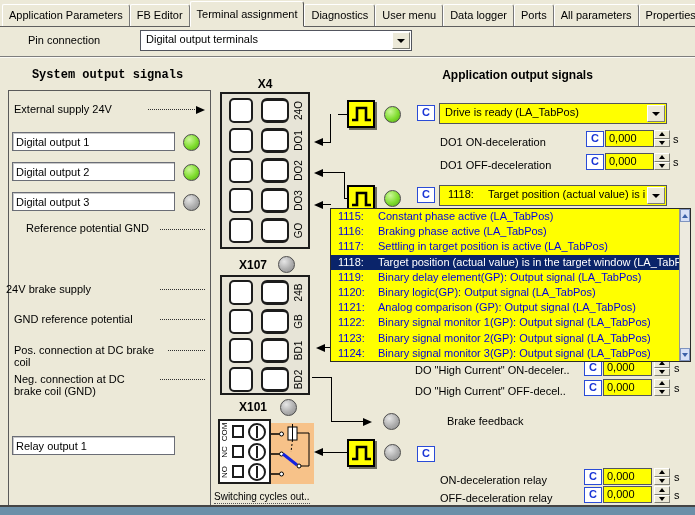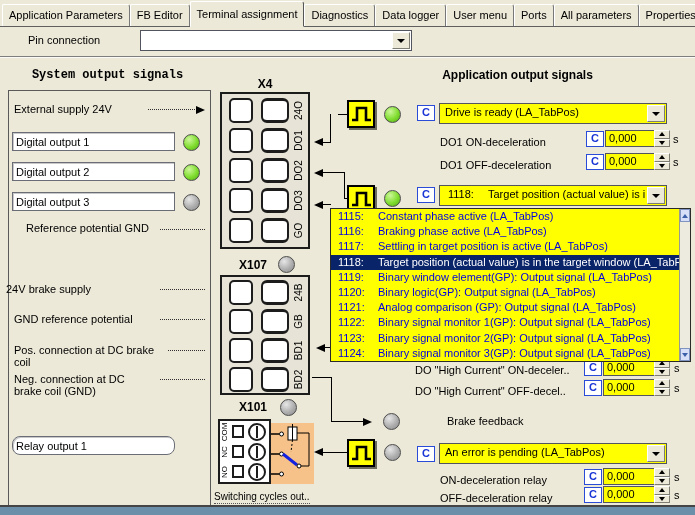--- a/index.html
+++ b/index.html
@@ -26,21 +26,21 @@
   .combo.yellow{background:#FFFF00;}
   .inputbox{position:absolute;height:19px;width:163px;background:#fff;border:1px solid #6a6d76;box-sizing:border-box;
        box-shadow:inset 1px 1px 0 #c9c9c9;padding:1px 3px;font:11px "Liberation Sans",sans-serif;color:#000;}
   .led{position:absolute;width:17px;height:17px;border-radius:50%;border:1px solid #4c4c4c;box-sizing:border-box;}
   .led.green{background:radial-gradient(circle at 35% 30%,#cdf79a,#7fdd2e 55%,#55a517);}
   .led.gray{background:radial-gradient(circle at 35% 30%,#e6e6e6,#aeaeae 55%,#8b8b8b);}
   .pulse{position:absolute;width:28px;height:28px;background:#FFFF00;border:2px solid #000;box-sizing:border-box;
        box-shadow:2px 2px 0 #6d6d5e;display:flex;align-items:center;justify-content:center;cursor:pointer;}
   .cbtn{position:absolute;width:18px;height:16px;background:#fff;border:1px solid #2a4bd7;box-sizing:border-box;
        color:#1a35d6;font-weight:bold;text-align:center;line-height:13px;font-size:11px;cursor:pointer;}
-  .val{position:absolute;width:63px;height:17px;background:#FFFF00;border:1px solid #52555e;box-sizing:border-box;
+  .val{position:absolute;width:49px;height:17px;background:#FFFF00;border:1px solid #52555e;box-sizing:border-box;
        padding:1px 3px;font-size:11px;}
   .spin{position:absolute;width:16px;height:17px;display:flex;flex-direction:column;}
   .spin .sb{flex:1;background:#ECE9D8;border:1px solid #fff;border-right-color:#7d7d74;border-bottom-color:#7d7d74;
        display:flex;align-items:center;justify-content:center;box-sizing:border-box;}
   .unit{position:absolute;font-size:11px;}
   .hline{position:absolute;height:1px;background:#000;}
   .vline{position:absolute;width:1px;background:#000;}
   .dotline{position:absolute;height:0;border-top:1px dotted #2e2e2e;}
   .arrL{position:absolute;width:0;height:0;border-top:4px solid transparent;border-bottom:4px solid transparent;border-right:9px solid #000;}
   .arrR{position:absolute;width:0;height:0;border-top:4px solid transparent;border-bottom:4px solid transparent;border-left:9px solid #000;}
@@ -80,30 +80,31 @@
 </head>
 <body>
 
 <div class="screen">
 
   <div class="tabbar">
     <div class="tab" style="margin-left:2px">Application Parameters</div>
     <div class="tab">FB Editor</div>
     <div class="tab active">Terminal assignment</div>
     <div class="tab">Diagnostics</div>
+    <div class="tab">User menu</div>
     <div class="tab">Data logger</div>
-    <div class="tab">User menu</div>
     <div class="tab">Ports</div>
     <div class="tab">All parameters</div>
     <div class="tab">Properties</div>
 
   </div>
 
   <div class="lbl" style="left:28px;top:34px;width:105px;text-align:left;">Pin connection</div>
   <div class="combo" style="left:140px;top:30px;width:272px;">
+    <span class="ctext">Digital output terminals</span>
     <span class="cbtnarea">
         <span class="tri-down"></span>
       </span>
   </div>
   <div class="abs" style="left:0;top:56px;width:695px;height:0;border-top:1px solid #7e7e7e;border-bottom:1px solid #fbfaf4;"></div>
 
   <div class="title" style="left:10px;top:68px;width:195px;font-family:Liberation Mono, monospace;">System output signals</div>
   <div class="title" style="left:395px;top:68px;width:245px;">Application output signals</div>
 
   <div class="groupbox" style="left:8px;top:90px;width:201px;height:415px;"></div>
@@ -127,21 +128,21 @@
 
   <div class="lbl" style="left:14px;top:313px;">GND reference potential</div>
   <div class="dotline" style="left:160px;top:319px;width:45px;"></div>
 
   <div class="lbl" style="left:14px;top:344px;width:152px;">Pos. connection at DC brake coil</div>
   <div class="dotline" style="left:168px;top:350px;width:37px;"></div>
 
   <div class="lbl" style="left:14px;top:373px;width:132px;">Neg. connection at DC brake coil (GND)</div>
   <div class="dotline" style="left:160px;top:379px;width:45px;"></div>
 
-  <input class="inputbox" style="left: 12px; top: 436px; border-radius: 8px;" readonly="" value="Relay output 1">
+  <input class="inputbox" style="left: 12px; top: 436px;" readonly="" value="Relay output 1">
 
   <div class="blocklabel" style="left:220px;top:77px;width:90px;">X4</div>
   <div class="tblock" style="left:220px;top:92px;width:90px;height:157px;">
     <div class="trow" style="top:4px;">
         <div class="tcellL"></div>
         <div class="tcellR"></div>
         <div class="pin">24O</div>
       </div>
     <div class="trow" style="top:34px;">
         <div class="tcellL"></div>
@@ -305,21 +306,21 @@
     <span class="cbtnarea">
         <span class="tri-down"></span>
       </span>
   </div>
 
   <div class="siglist">
     <div class="srow"><span class="num">1115:</span><span>Constant phase active (LA_TabPos)</span></div>
     <div class="srow"><span class="num">1116:</span><span>Braking phase active (LA_TabPos)</span></div>
     <div class="srow"><span class="num">1117:</span><span>Settling in target position is active (LA_TabPos)</span></div>
     <div class="srow selected"><span class="num">1118:</span><span>Target position (actual value) is in the target window (LA_TabPc</span></div>
-    <div class="srow"><span class="num">1119:</span><span>Binary window element(GP): Output signal (LA_TabPos)</span></div>
+    <div class="srow"><span class="num">1119:</span><span>Binary delay element(GP): Output signal (LA_TabPos)</span></div>
     <div class="srow"><span class="num">1120:</span><span>Binary logic(GP): Output signal (LA_TabPos)</span></div>
     <div class="srow"><span class="num">1121:</span><span>Analog comparison (GP): Output signal (LA_TabPos)</span></div>
     <div class="srow"><span class="num">1122:</span><span>Binary signal monitor 1(GP): Output signal (LA_TabPos)</span></div>
     <div class="srow"><span class="num">1123:</span><span>Binary signal monitor 2(GP): Output signal (LA_TabPos)</span></div>
     <div class="srow"><span class="num">1124:</span><span>Binary signal monitor 3(GP): Output signal (LA_TabPos)</span></div>
     <div class="sscroll">
       <span class="sbtn">
           <span class="t up"></span>
         </span>
       <span class="sbtn">
@@ -357,26 +358,20 @@
   <div class="led gray" style="left:383px;top:413px;"></div>
   <div class="lbl" style="left:412px;top:415px;padding-left:35px;">Brake feedback</div>
 
   <div class="pulse" style="left:347px;top:439px;">
     <svg width="21" height="18" viewBox="0 0 21 18">
       <polyline points="1,15 6,15 6,3 15,3 15,15 20,15" fill="none" stroke="#000" stroke-width="2.6"></polyline>
     </svg>
   </div>
   <div class="led gray" style="left:384px;top:444px;"></div>
   <div class="cbtn" style="left:417px;top:446px;">C</div>
-  <div class="combo yellow" style="left:439px;top:443px;width:228px;">
-    <span class="ctext">An error is pending (LA_TabPos)</span>
-    <span class="cbtnarea">
-        <span class="tri-down"></span>
-      </span>
-  </div>
 
   <div class="lbl" style="left:440px;top:474px;">ON-deceleration relay</div>
   <div class="cbtn" style="left:584px;top:469px;">C</div>
   <div class="val" style="left:603px;top:468px;">0,000</div>
   <div class="spin" style="left:654px;top:468px;">
       <span class="sb">
         <span class="tri-up-s"></span>
       </span>
       <span class="sb">
         <span class="tri-down-s"></span>

